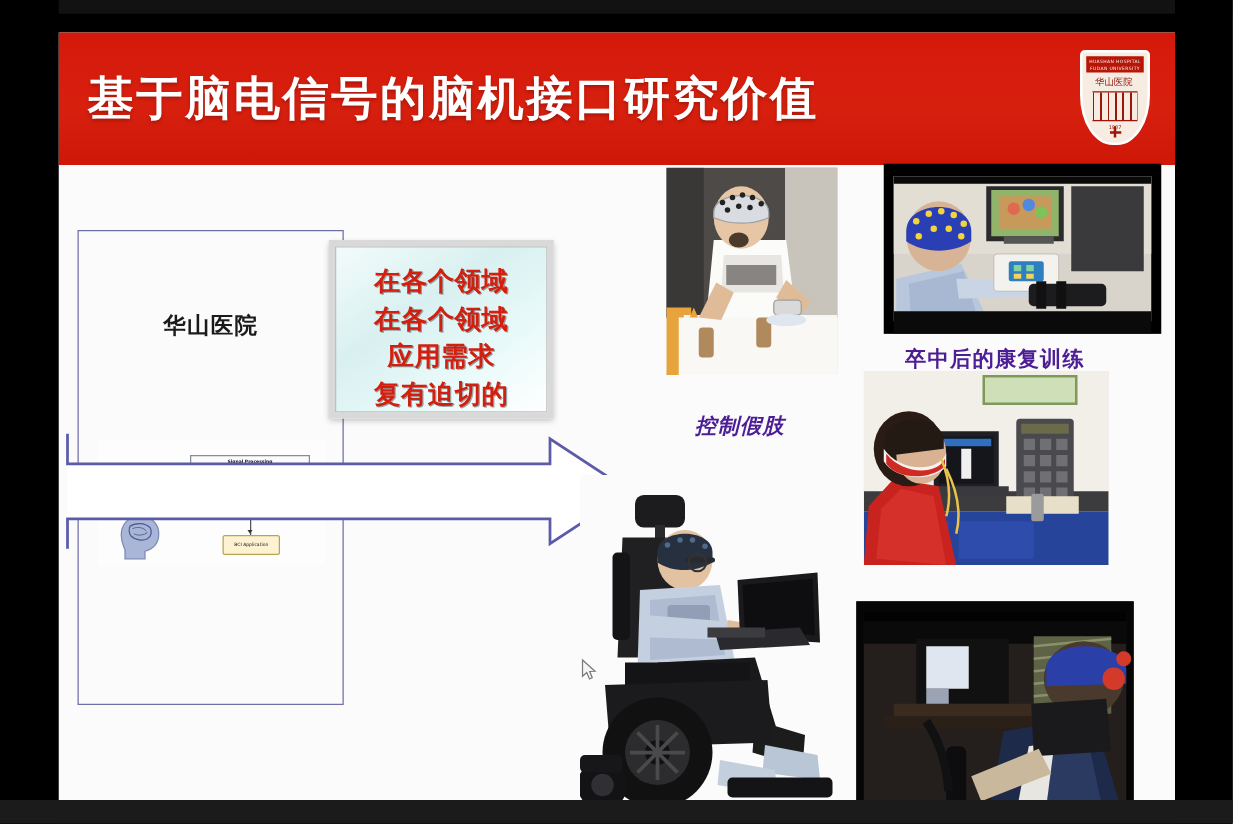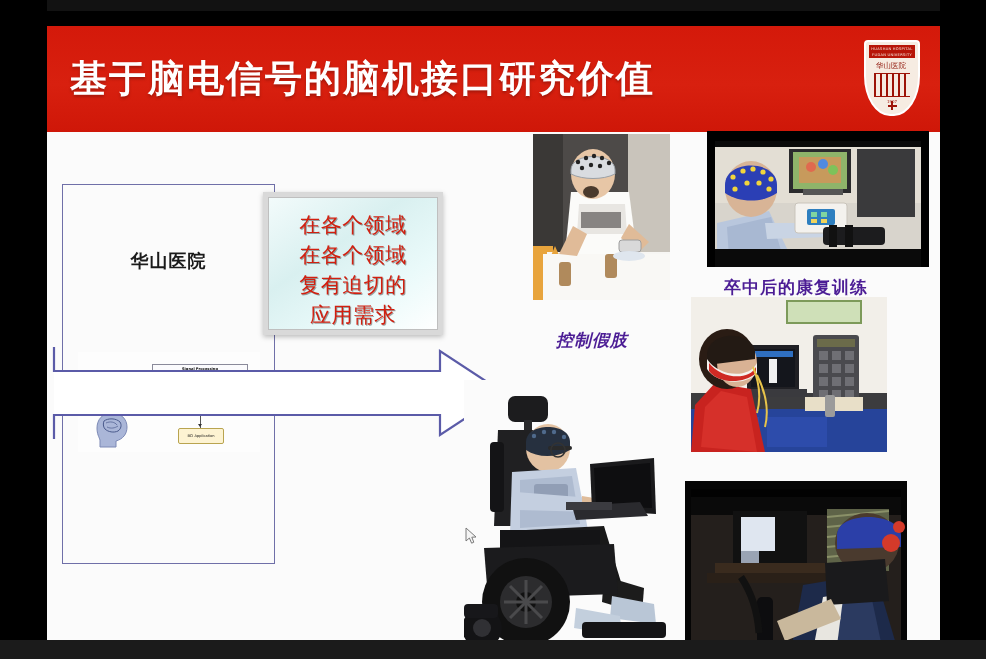--- a/index.html
+++ b/index.html
@@ -153,21 +153,21 @@
   #callout {
     position: absolute; left: 216px; top: 166px;
     width: 180px; height: 143px;
     background: linear-gradient(145deg,#f3fbfb 0%,#d9f0f0 38%,#eafafa 70%,#ffffff 100%);
     border: 5px solid #d9d9d9;
     box-shadow: 0 2px 5px rgba(0,0,0,.25), inset 0 0 0 1px #bfbfbf;
   }
   #callout-text {
     position: absolute; left: 0; right: 0; top: 13px;
     text-align: center;
-    font-size: 21px; font-weight: 400; line-height: 30px;
+    font-size: 21px; font-weight: 700; line-height: 30px;
     color: #d21f0f;
     text-shadow: 1px 1px 0 rgba(0,0,0,.35);
     letter-spacing: .5px;
   }
 
   
   #big-arrow { position: absolute; left: 5px; top: 319px; width: 470px; height: 96px; }
 
   
   .photo { position: absolute; overflow: hidden; background: #e9e9e9; }
@@ -254,22 +254,22 @@
           <path d="M12 11 C16 8 24 8 28 12 C30 15 29 19 26 21 C22 23 16 22 13 19 C11 17 11 13 12 11 Z" fill="none" stroke="#4a5a8c" stroke-width="1"></path>
           <path d="M14 13 C18 11 23 12 25 15 M15 17 C19 19 23 18 26 16" fill="none" stroke="#4a5a8c" stroke-width=".7"></path>
         </svg>
       </div>
     </div>
 
     <div id="callout">
       <div id="callout-text">
         <div>在各个领域</div>
         <div>在各个领域</div>
+        <div>应用需求</div>
         <div>复有迫切的</div>
-        <div>应用需求</div>
       </div>
     </div>
 
     <svg id="big-arrow" viewBox="0 0 470 96">
       <path d="M2 2 L2 26 L388 26 L388 6 L452 48 L388 90 L388 70 L2 70 L2 94" fill="#ffffff" stroke="#5b5ba8" stroke-width="2.2" stroke-linejoin="miter"></path>
     </svg>
 
     <div class="photo" id="photo-prosthesis">
       <svg viewBox="0 0 137 166" width="137" height="166">
         <rect width="137" height="166" fill="#f2f0ec"></rect>

